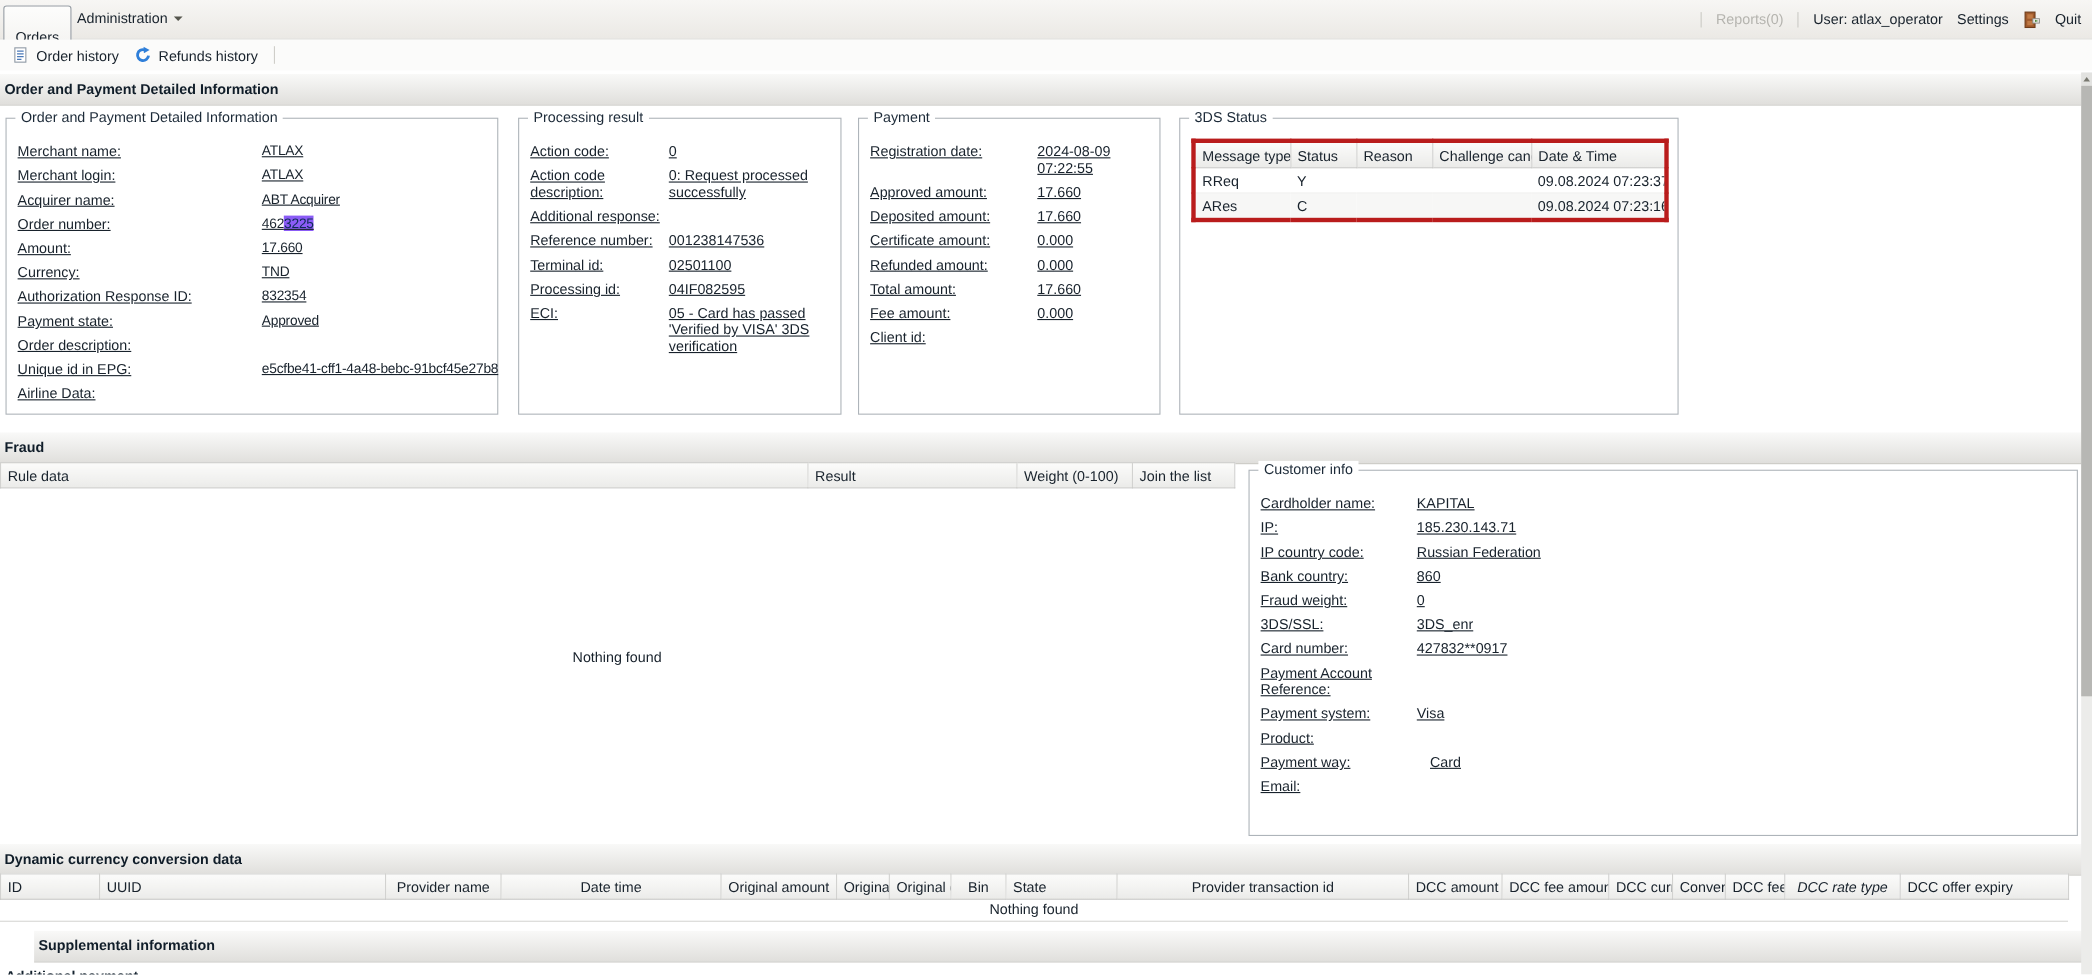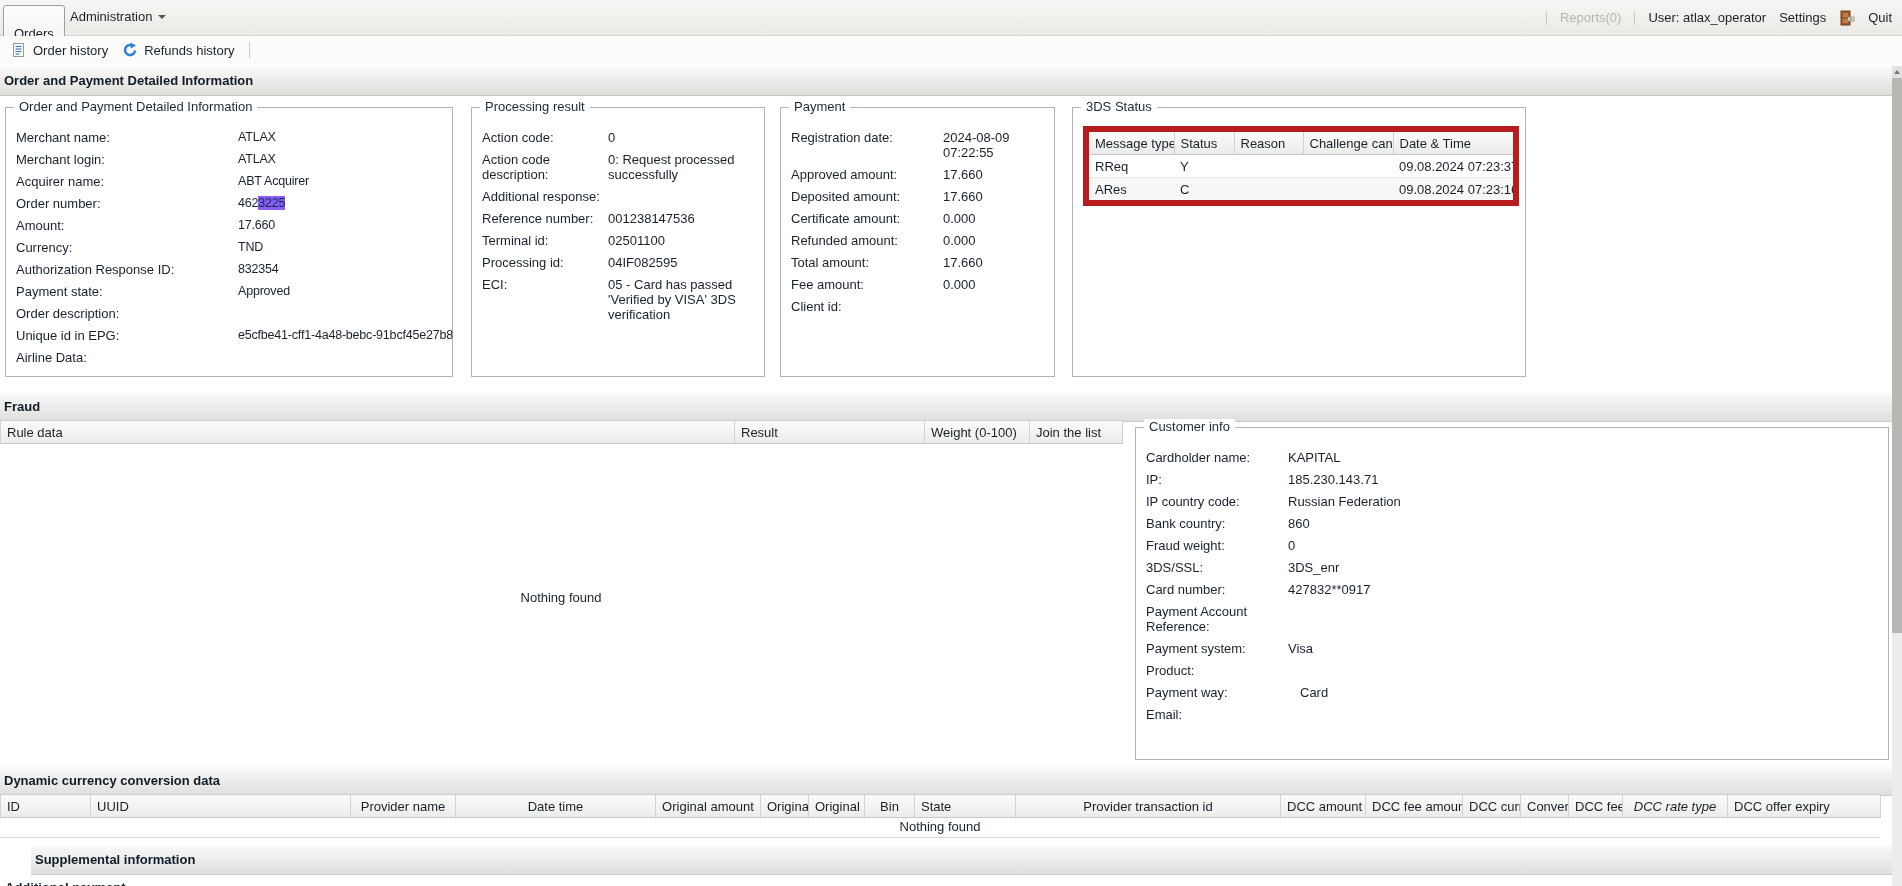--- a/index.html
+++ b/index.html
@@ -52,21 +52,21 @@
   #bar-supp{top:845px;margin-left:31px;}
   
   .fs{position:absolute;border:1px solid #aeb4ba;background:#fff;}
   .fs-legend{position:absolute;top:-9px;left:8px;background:#fff;padding:0 5px;color:#1c2a38;}
   #fs-order{left:5px;top:107px;width:446px;height:268px;}
   #fs-processing{left:471px;top:107px;width:292px;height:268px;}
   #fs-payment{left:780px;top:107px;width:273px;height:268px;}
   #fs-3ds{left:1072px;top:107px;width:452px;height:268px;}
   #fs-customer{left:1135px;top:427px;width:752px;height:331px;}
   .pairs{position:absolute;left:10px;top:22px;right:4px;}
-  .info-row{display:flex;margin-bottom:7px;line-height:15px;}
+  .info-row{display:flex;margin-bottom:7px;line-height:15px;text-decoration:underline;}
   .info-label{flex:none;}
   .info-value{flex:1;}
   .info-value.indent{padding-left:12px;}
   #fs-order .info-label{width:222px;}
   #fs-order .info-value{white-space:nowrap;font-size:12.5px;letter-spacing:-0.2px;}
   #fs-processing .info-label{width:126px;}
   #fs-payment .info-label{width:152px;}
   #fs-customer .info-label{width:142px;}
   .sel{background:#8b5cf6;color:#0d2b55;margin-top:28px;}
   
@@ -76,21 +76,21 @@
     border-right:1px solid #d2d2d0;border-bottom:1px solid #c9c9c7;border-top:1px solid #d2d2d0;
     font-weight:normal;padding:3px 6px;height:16px;box-sizing:content-box;
     white-space:nowrap;overflow:hidden;cursor:pointer;
   }
   table.grid th:first-child{border-left:1px solid #d2d2d0;}
   table.grid td{
     padding:3px 6px;border-bottom:1px solid #ededeb;height:16px;
     white-space:nowrap;overflow:hidden;
   }
   #threeds-wrap{position:absolute;left:10px;top:18px;}
-  #threeds-wrap table.grid{border:6px solid #b91c1c;}
+  #threeds-wrap table.grid{border:4px solid #b91c1c;}
   #threeds-wrap tr.alt td{background:#f7f7f6;}
   #fraud-wrap{position:absolute;left:0;top:420px;}
   #fraud-empty{position:absolute;left:0;top:590px;width:1122px;text-align:center;}
   #dcc-wrap{position:absolute;left:0;top:794px;}
   #dcc-empty{
     position:absolute;left:0;top:817px;width:1880px;height:20px;line-height:19px;
     text-align:center;border-bottom:1px solid #d6d6d4;
   }
   
   .bottom-partial{position:absolute;left:5px;top:880px;font-weight:bold;color:#14222e;}

